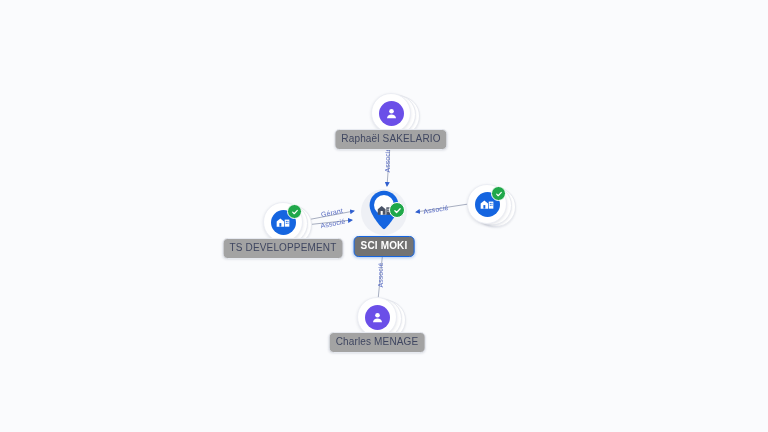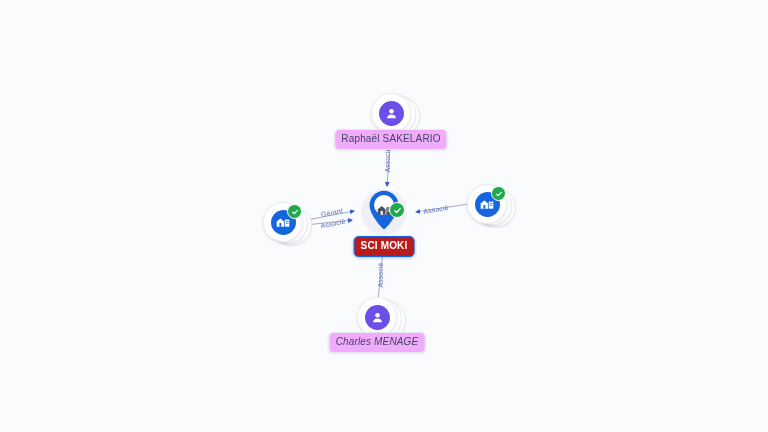--- a/index.html
+++ b/index.html
@@ -93,33 +93,33 @@
     right: 0px;
     display: flex;
     align-items: center;
     justify-content: center;
   }
 
   
   .node-label {
     position: absolute;
     transform: translateX(-50%);
-    background: #f0abfc;
+    background: #a3a3a3;
     border: 1px solid #e6e9f0;
     border-radius: 5px;
     box-shadow: 0 1px 2px rgba(40,50,80,0.10);
     color: #3f4660;
     font-size: 10px;
     letter-spacing: 0.15px;
     line-height: 1;
     padding: 4px 6px 5px 6px;
     white-space: nowrap;
   }
   .node-label.primary {
-    background: #b91c1c;
+    background: #737373;
     border-color: #1565e0;
     color: #ffffff;
     font-weight: bold;
     box-shadow: 0 1px 3px rgba(21,101,224,0.35);
   }
 
   
   .pin-wrap {
     position: absolute;
     transform: translate(-50%,-50%);
@@ -245,20 +245,21 @@
           </svg>
         </div>
         <div class="check-badge">
           <svg width="8" height="8" viewBox="0 0 24 24" aria-hidden="true">
             <path d="M5 12.6l4.6 4.6L19 7.4" stroke="#ffffff" stroke-width="3.4" fill="none" stroke-linecap="round" stroke-linejoin="round"></path>
           </svg>
         </div>
       </div>
     </div>
   </div>
+  <div class="node-label" style="left:283px; top:238px;">TS DEVELOPPEMENT</div>
 
   <div class="node" style="left:487px; top:204px;">
     <div class="node-stack">
       <div class="stack-card c3"></div>
       <div class="stack-card c2"></div>
       <div class="node-disc">
         <div class="avatar-company">
           <svg width="16" height="16" viewBox="0 0 24 24" aria-hidden="true">
             <path d="M2.5 11.2 8 6.7l5.5 4.5V19H2.5z" fill="#ffffff"></path>
             <rect x="14.6" y="8.4" width="6.9" height="10.6" fill="#ffffff"></rect>
@@ -285,21 +286,21 @@
       <div class="node-disc">
         <div class="avatar-person">
           <svg width="15" height="15" viewBox="0 0 24 24" aria-hidden="true">
             <circle cx="12" cy="8.3" r="3.7" fill="#ffffff"></circle>
             <path d="M4.8 19.5c0-4.1 3.3-6.1 7.2-6.1s7.2 2 7.2 6.1z" fill="#ffffff"></path>
           </svg>
         </div>
       </div>
     </div>
   </div>
-  <div class="node-label" style="left:377px; top:332px;font-style:italic;">Charles MENAGE</div>
+  <div class="node-label" style="left:377px; top:332px;">Charles MENAGE</div>
 
   <div class="node" style="left:384px; top:212px;">
     <div class="pin-wrap">
       <div class="pin-halo"></div>
       <svg class="pin-shape" viewBox="0 0 40 48">
         <path d="M20 1.5c-9.1 0-16.5 7.4-16.5 16.5 0 11 12.6 24.4 15.4 27.2a1.6 1.6 0 0 0 2.2 0c2.8-2.8 15.4-16.2 15.4-27.2C36.5 8.9 29.1 1.5 20 1.5z" fill="#1565e0"></path>
         <circle cx="20" cy="18" r="11.4" fill="#ffffff"></circle>
       </svg>
       <div class="pin-inner-icon">
         <svg width="17" height="17" viewBox="0 0 24 24" aria-hidden="true">

